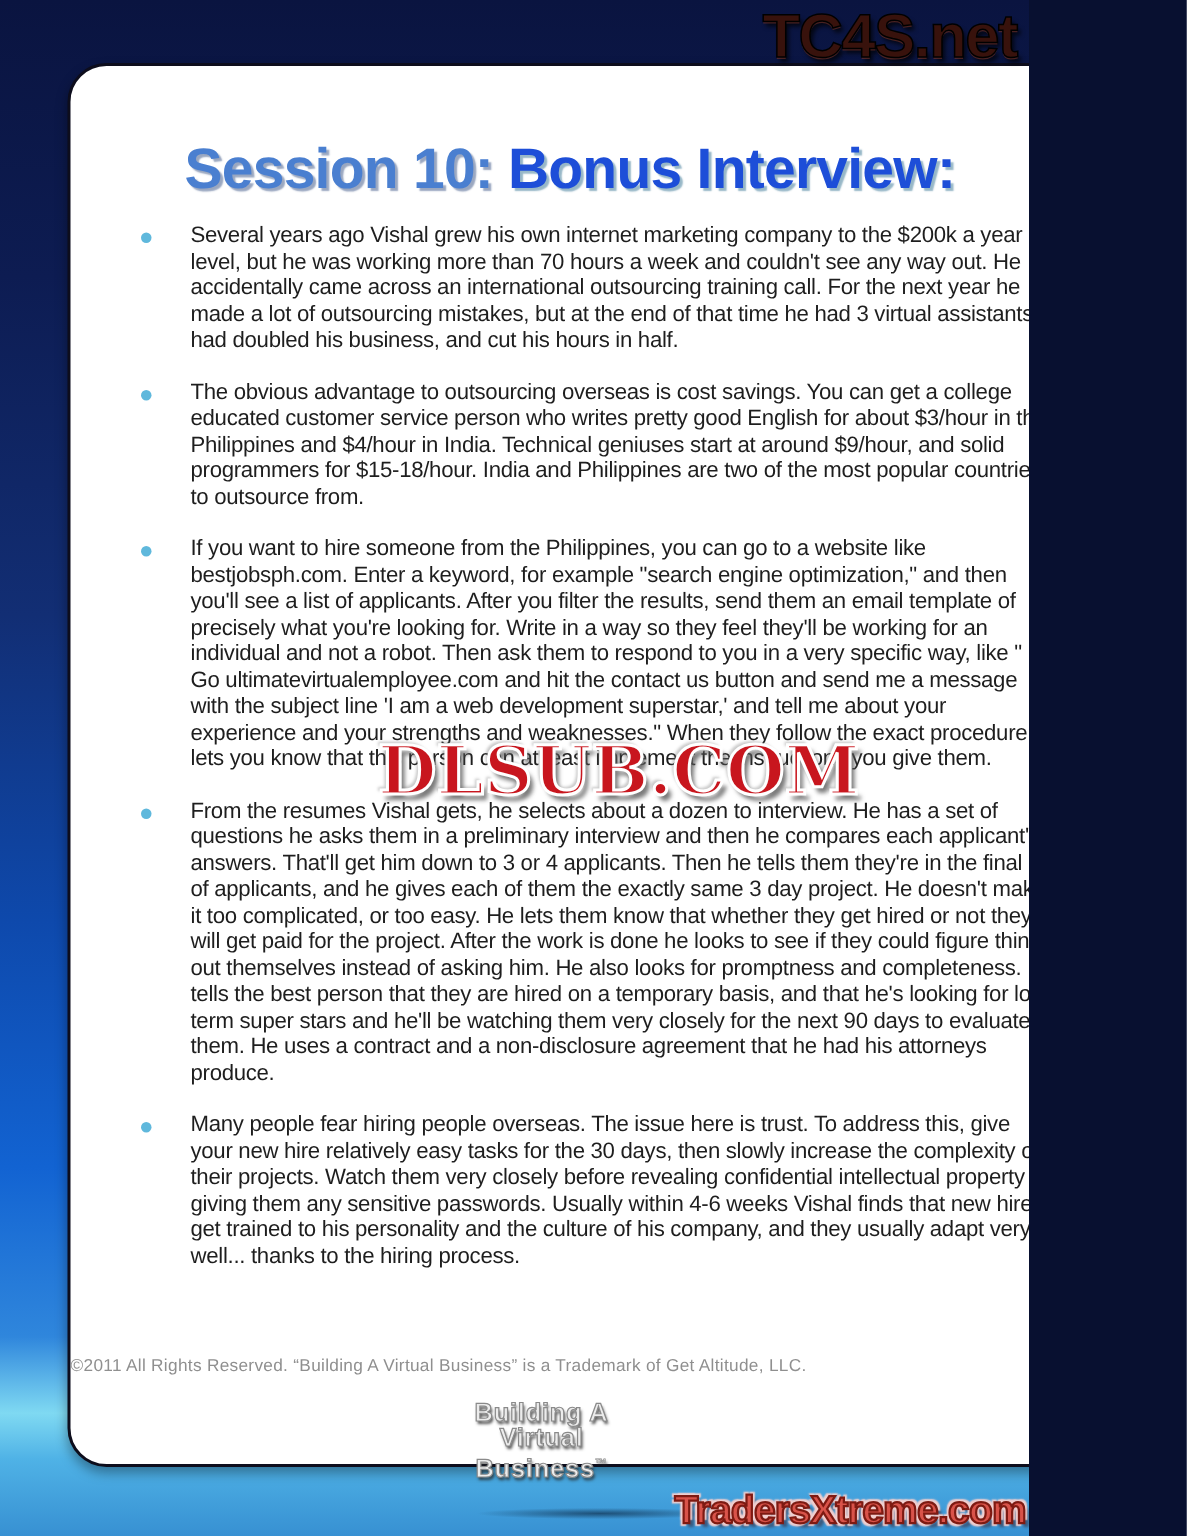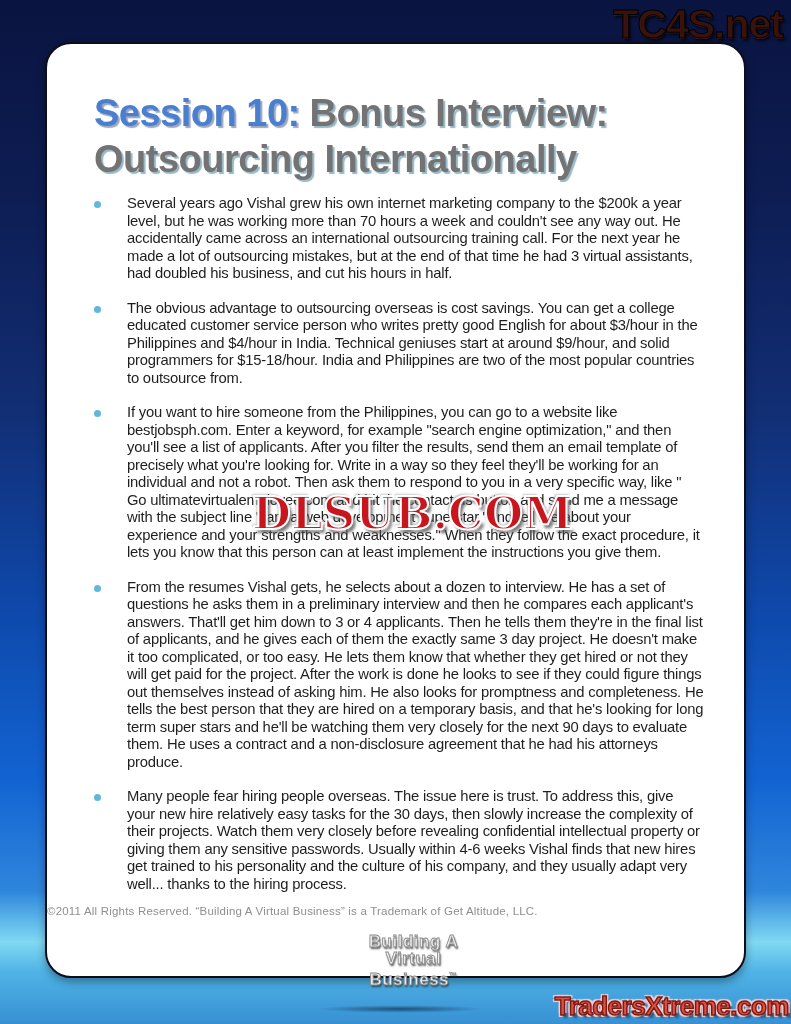--- a/index.html
+++ b/index.html
@@ -1,34 +1,34 @@
 <!DOCTYPE html>
 <html><head>
 <meta charset="utf-8">
 <style>
   html,body{margin:0;padding:0;background:#081030;}
   .page{
-    position:relative;width:791px;height:1024px;overflow:hidden;
+    position:relative;width:686px;height:1024px;overflow:hidden;
     font-family:"Liberation Sans",sans-serif;
     background:linear-gradient(180deg,
       #0a1440 0%, #0d1c52 18%, #122e74 40%, #0e49ac 60%,
       #1263d2 76%, #2f86dc 87%, #7fd9f2 92%, #4fb2e6 95%, #3790d2 100%);
   }
   
   .card{
     position:absolute;left:45px;top:42px;width:701px;height:936px;
     background:#ffffff;border:2px solid #0d0d1c;border-radius:26px;
     box-sizing:border-box;padding:46px 40px 0 47px;
     box-shadow:0 4px 8px rgba(0,0,0,0.35);
     z-index:1;
   }
   .title{margin:0 0 13px 0;font-weight:bold;font-size:38px;line-height:46px;letter-spacing:-0.5px;}
   .title .line{white-space:nowrap;}
-  .t-blue{color:#4a7fd0;text-shadow:2px 2px 1px rgba(30,60,115,0.45);margin-right:0.26em;}
-  .t-cyan{color:#737373;text-shadow:2px 2px 1px rgba(25,95,130,0.45);}
+  .t-blue{color:#4a7fd0;text-shadow:2px 2px 1px rgba(30,60,115,0.45);margin-right:0.26em;margin-left:29px;}
+  .t-cyan{color:#1d4ed8;text-shadow:2px 2px 1px rgba(25,95,130,0.45);}
   .bullets{list-style:none;margin:0;padding:0;}
   .bullets li{display:flex;margin:0 0 17px 0;gap:16px;}
   .dot{flex:0 0 7px;width:7px;height:7px;border-radius:50%;background:#5fb8dc;margin:6px 10px 0 0;}
   .btxt{
     width:597px;color:#1e1e1e;font-size:14.8px;line-height:17.5px;letter-spacing:-0.2px;
   }
   .footer{
     position:absolute;left:0;right:0;top:861px;text-align:left;
     color:#8f8f8f;font-size:11.5px;letter-spacing:0.2px;
   }
@@ -73,21 +73,20 @@
 </head>
 <body>
 
 <div class="page">
 
   <div class="tc4s">TC4S.net</div>
 
   <div class="card">
     <h1 class="title">
       <div class="line"><span class="t-blue">Session 10:</span><span class="t-cyan">Bonus Interview:</span></div>
-      <div class="line"><span class="t-cyan">Outsourcing Internationally</span></div>
     </h1>
 
     <ul class="bullets">
       <li>
         <span class="dot"></span>
         <span class="btxt">Several years ago Vishal grew his own internet marketing company to the $200k a year level, but he was working more than 70 hours a week and couldn't see any way out. He accidentally came across an international outsourcing training call. For the next year he made a lot of outsourcing mistakes, but at the end of that time he had 3 virtual assistants, had doubled his business, and cut his hours in half.</span>
       </li>
       <li>
         <span class="dot"></span>
         <span class="btxt">The obvious advantage to outsourcing overseas is cost savings. You can get a college educated customer service person who writes pretty good English for about $3/hour in the Philippines and $4/hour in India. Technical geniuses start at around $9/hour, and solid programmers for $15-18/hour. India and Philippines are two of the most popular countries to outsource from.</span>

